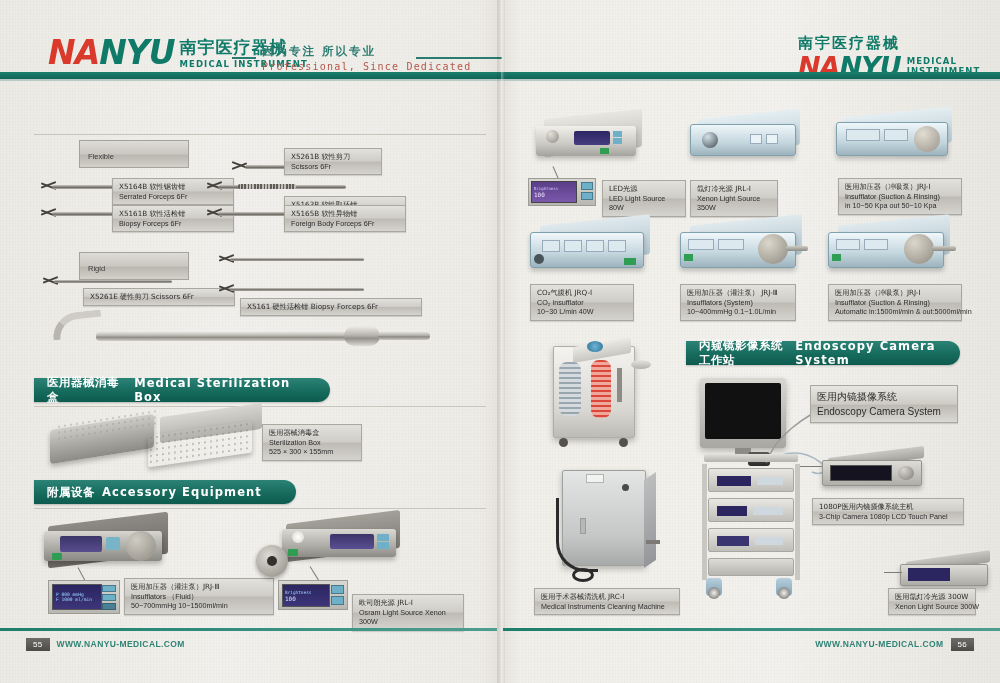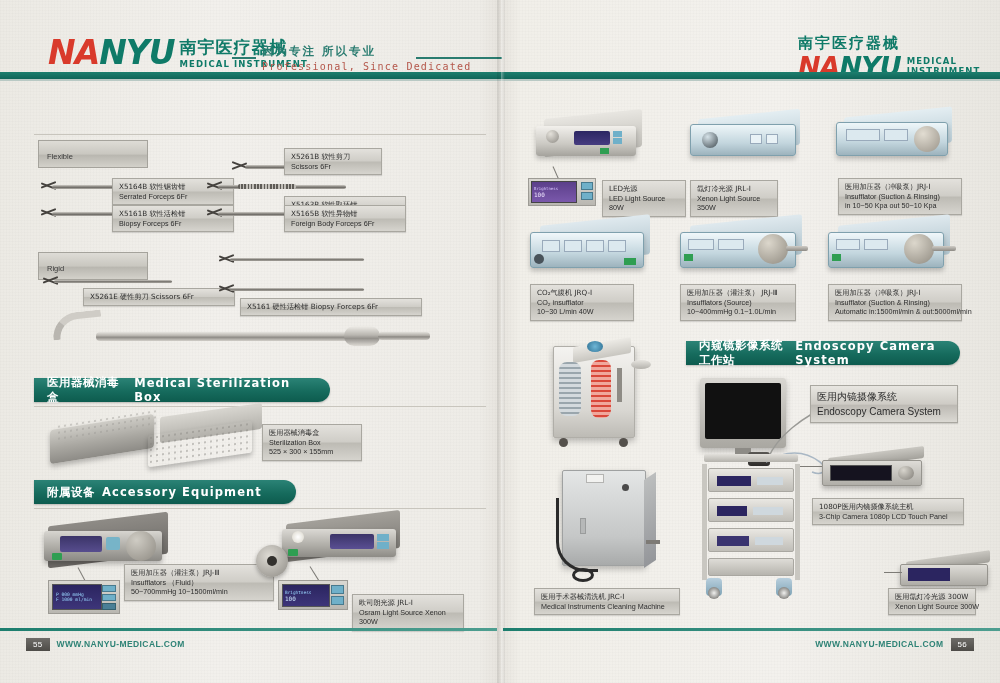--- a/index.html
+++ b/index.html
@@ -106,20 +106,21 @@
   }
   .cap div { font-size:7.2px; color:#2d2d2d; white-space:nowrap; }
   .cap .cn { font-family:"DejaVu Sans", sans-serif; }
   .cap .en { font-family:"Liberation Sans", sans-serif; }
 
   .cap-plain {
     position:absolute;
     background: linear-gradient(180deg,#dedcd6 0%,#c9c7c0 50%,#b9b7b0 55%,#d3d1ca 100%);
     border:1px solid #a5a39c;
     padding:4px 8px;
+    margin-left:41px;
   }
   .cap-plain span {
     font-family:"Liberation Sans", sans-serif; font-size:7.5px; color:#3a3a3a;
   }
 
   
   .shaft {
     position:absolute; height:4px; border-radius:2px;
     background: linear-gradient(180deg,#cfccc6,#8d8a84 40%,#6f6c67 60%,#b4b1ab);
   }
@@ -357,21 +358,21 @@
       <span style="font-family:'DejaVu Sans Mono',monospace;font-size:4.6px;color:#9ad6ff;">P 000 mmHg</span>
       <span style="font-family:'DejaVu Sans Mono',monospace;font-size:4.6px;color:#9ad6ff;">F 1000 ml/min</span>
     </div>
     <div style="position:absolute;right:3px;top:4px;display:flex;flex-direction:column;gap:2px;">
       <div style="width:14px;height:7px;background:#6fb0c9;border:1px solid #487a8e;"></div>
       <div style="width:14px;height:7px;background:#6fb0c9;border:1px solid #487a8e;"></div>
       <div style="width:14px;height:7px;background:#4a7f96;border:1px solid #36616f;"></div>
     </div>
   </div>
 
-  <div class="cap" style="left:124px; top:564px; width:150px;">
+  <div class="cap" style="left:124px; top:578px; width:150px;">
     <div class="cn">医用加压器（灌注泵）JRJ-Ⅲ</div>
     <div class="en">Insufflators （Fluid）</div>
     <div class="en">50~700mmHg  10~1500ml/min</div>
   </div>
 
   <div class="device" style="left:278px; top:513px; width:130px; height:58px;">
     <div style="position:absolute;left:8px;top:4px;width:114px;height:38px;transform:skewY(-7deg);
         background:linear-gradient(180deg,#a3a09a,#7d7a75);border-radius:3px;"></div>
     <div style="position:absolute;left:4px;top:16px;width:114px;height:28px;
         background:linear-gradient(180deg,#dbd9d4,#aeaca6 60%,#8d8b86);
@@ -507,21 +508,21 @@
     <div style="position:absolute;left:10px;top:21px;width:26px;height:11px;background:#dce9ef;border:1px solid #9ab;"></div>
     <div style="position:absolute;left:40px;top:21px;width:26px;height:11px;background:#dce9ef;border:1px solid #9ab;"></div>
     <div style="position:absolute;left:6px;top:36px;width:9px;height:7px;background:#2f9e52;"></div>
     <div style="position:absolute;left:80px;top:16px;width:30px;height:30px;border-radius:50%;
         background:radial-gradient(circle at 35% 30%,#dcd7cc,#8f8a80);"></div>
     <div style="position:absolute;left:108px;top:28px;width:22px;height:5px;
         background:linear-gradient(180deg,#cfccc6,#8d8a84);border-radius:2px;"></div>
   </div>
   <div class="cap" style="left:680px; top:284px; width:116px;">
     <div class="cn">医用加压器（灌注泵） JRJ-Ⅲ</div>
-    <div class="en">Insufflators (Source)</div>
+    <div class="en">Insufflators (System)</div>
     <div class="en">10~400mmHg 0.1~1.0L/min</div>
   </div>
 
   <div class="device" style="left:826px; top:218px; width:134px; height:62px;">
     <div style="position:absolute;left:12px;top:2px;width:112px;height:40px;transform:skewY(-6deg);
         background:linear-gradient(180deg,#dfe9ee,#b0c4cd);border-radius:3px;"></div>
     <div style="position:absolute;left:2px;top:14px;width:116px;height:36px;
         background:linear-gradient(180deg,#f0f7fa,#c3d6de 60%,#9db3bd);
         border:1px solid #7fa0ad;border-radius:3px;box-shadow:0 3px 5px rgba(0,0,0,.22);"></div>
     <div style="position:absolute;left:10px;top:21px;width:24px;height:11px;background:#dce9ef;border:1px solid #9ab;"></div>

